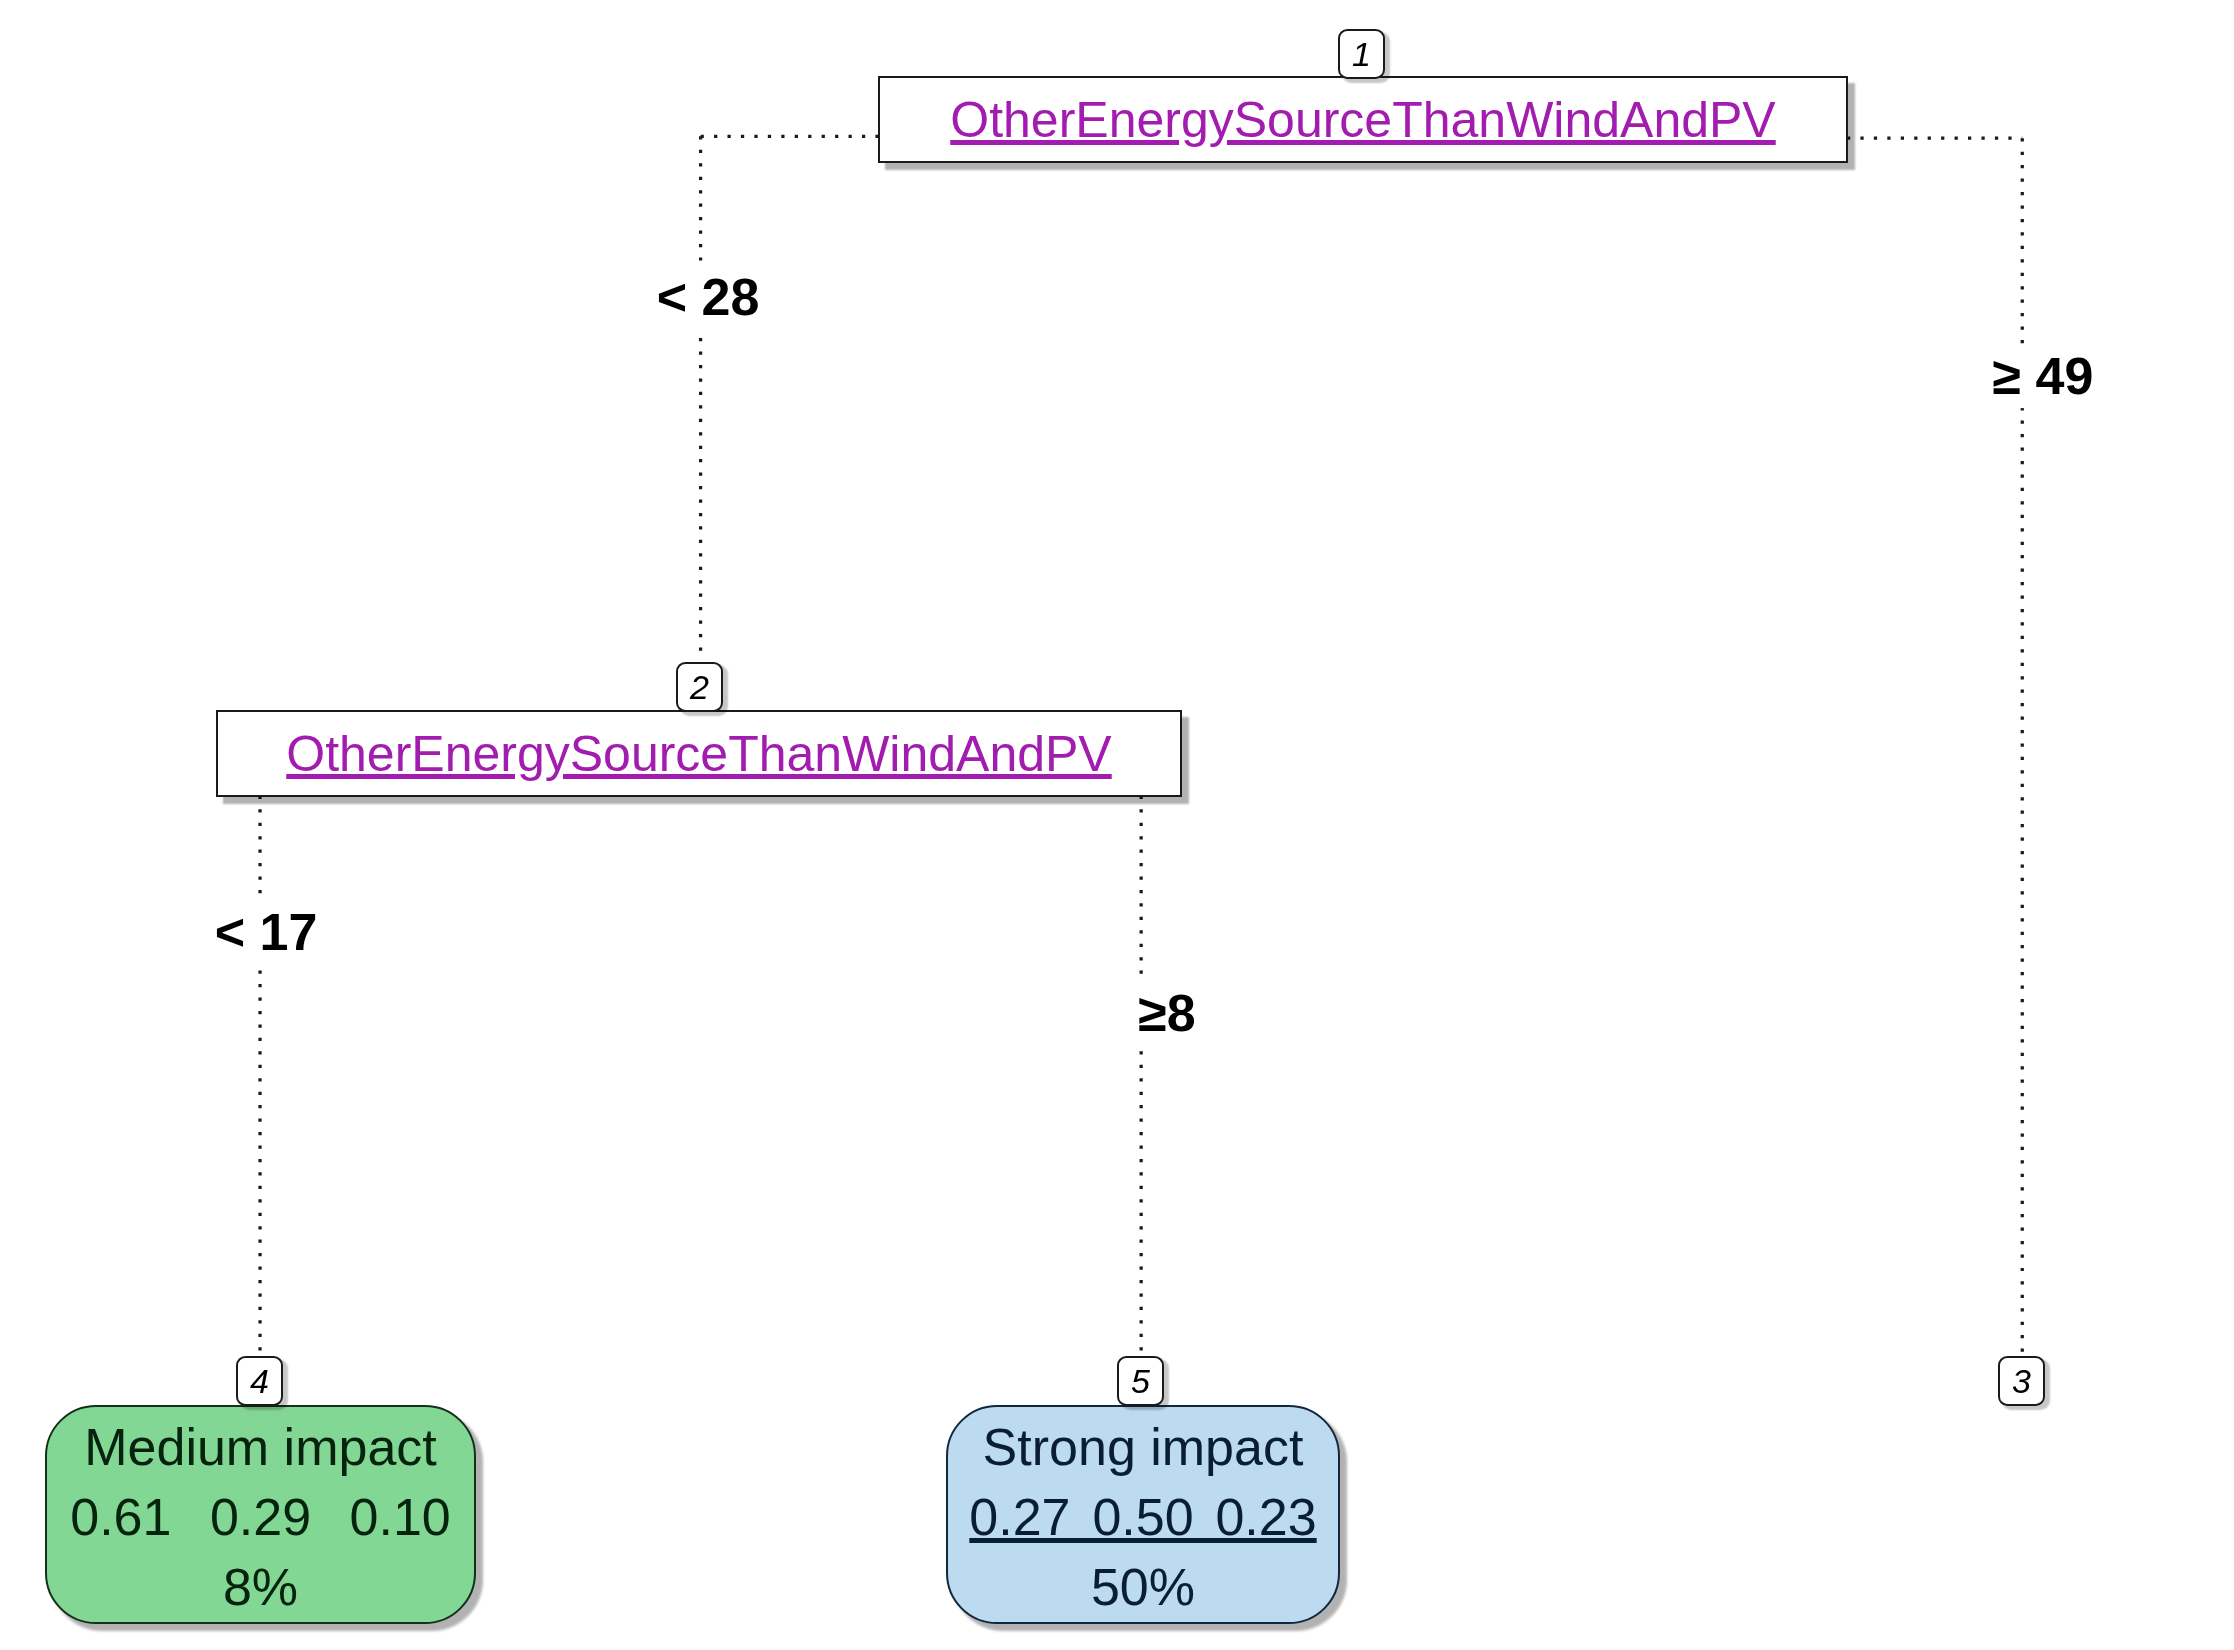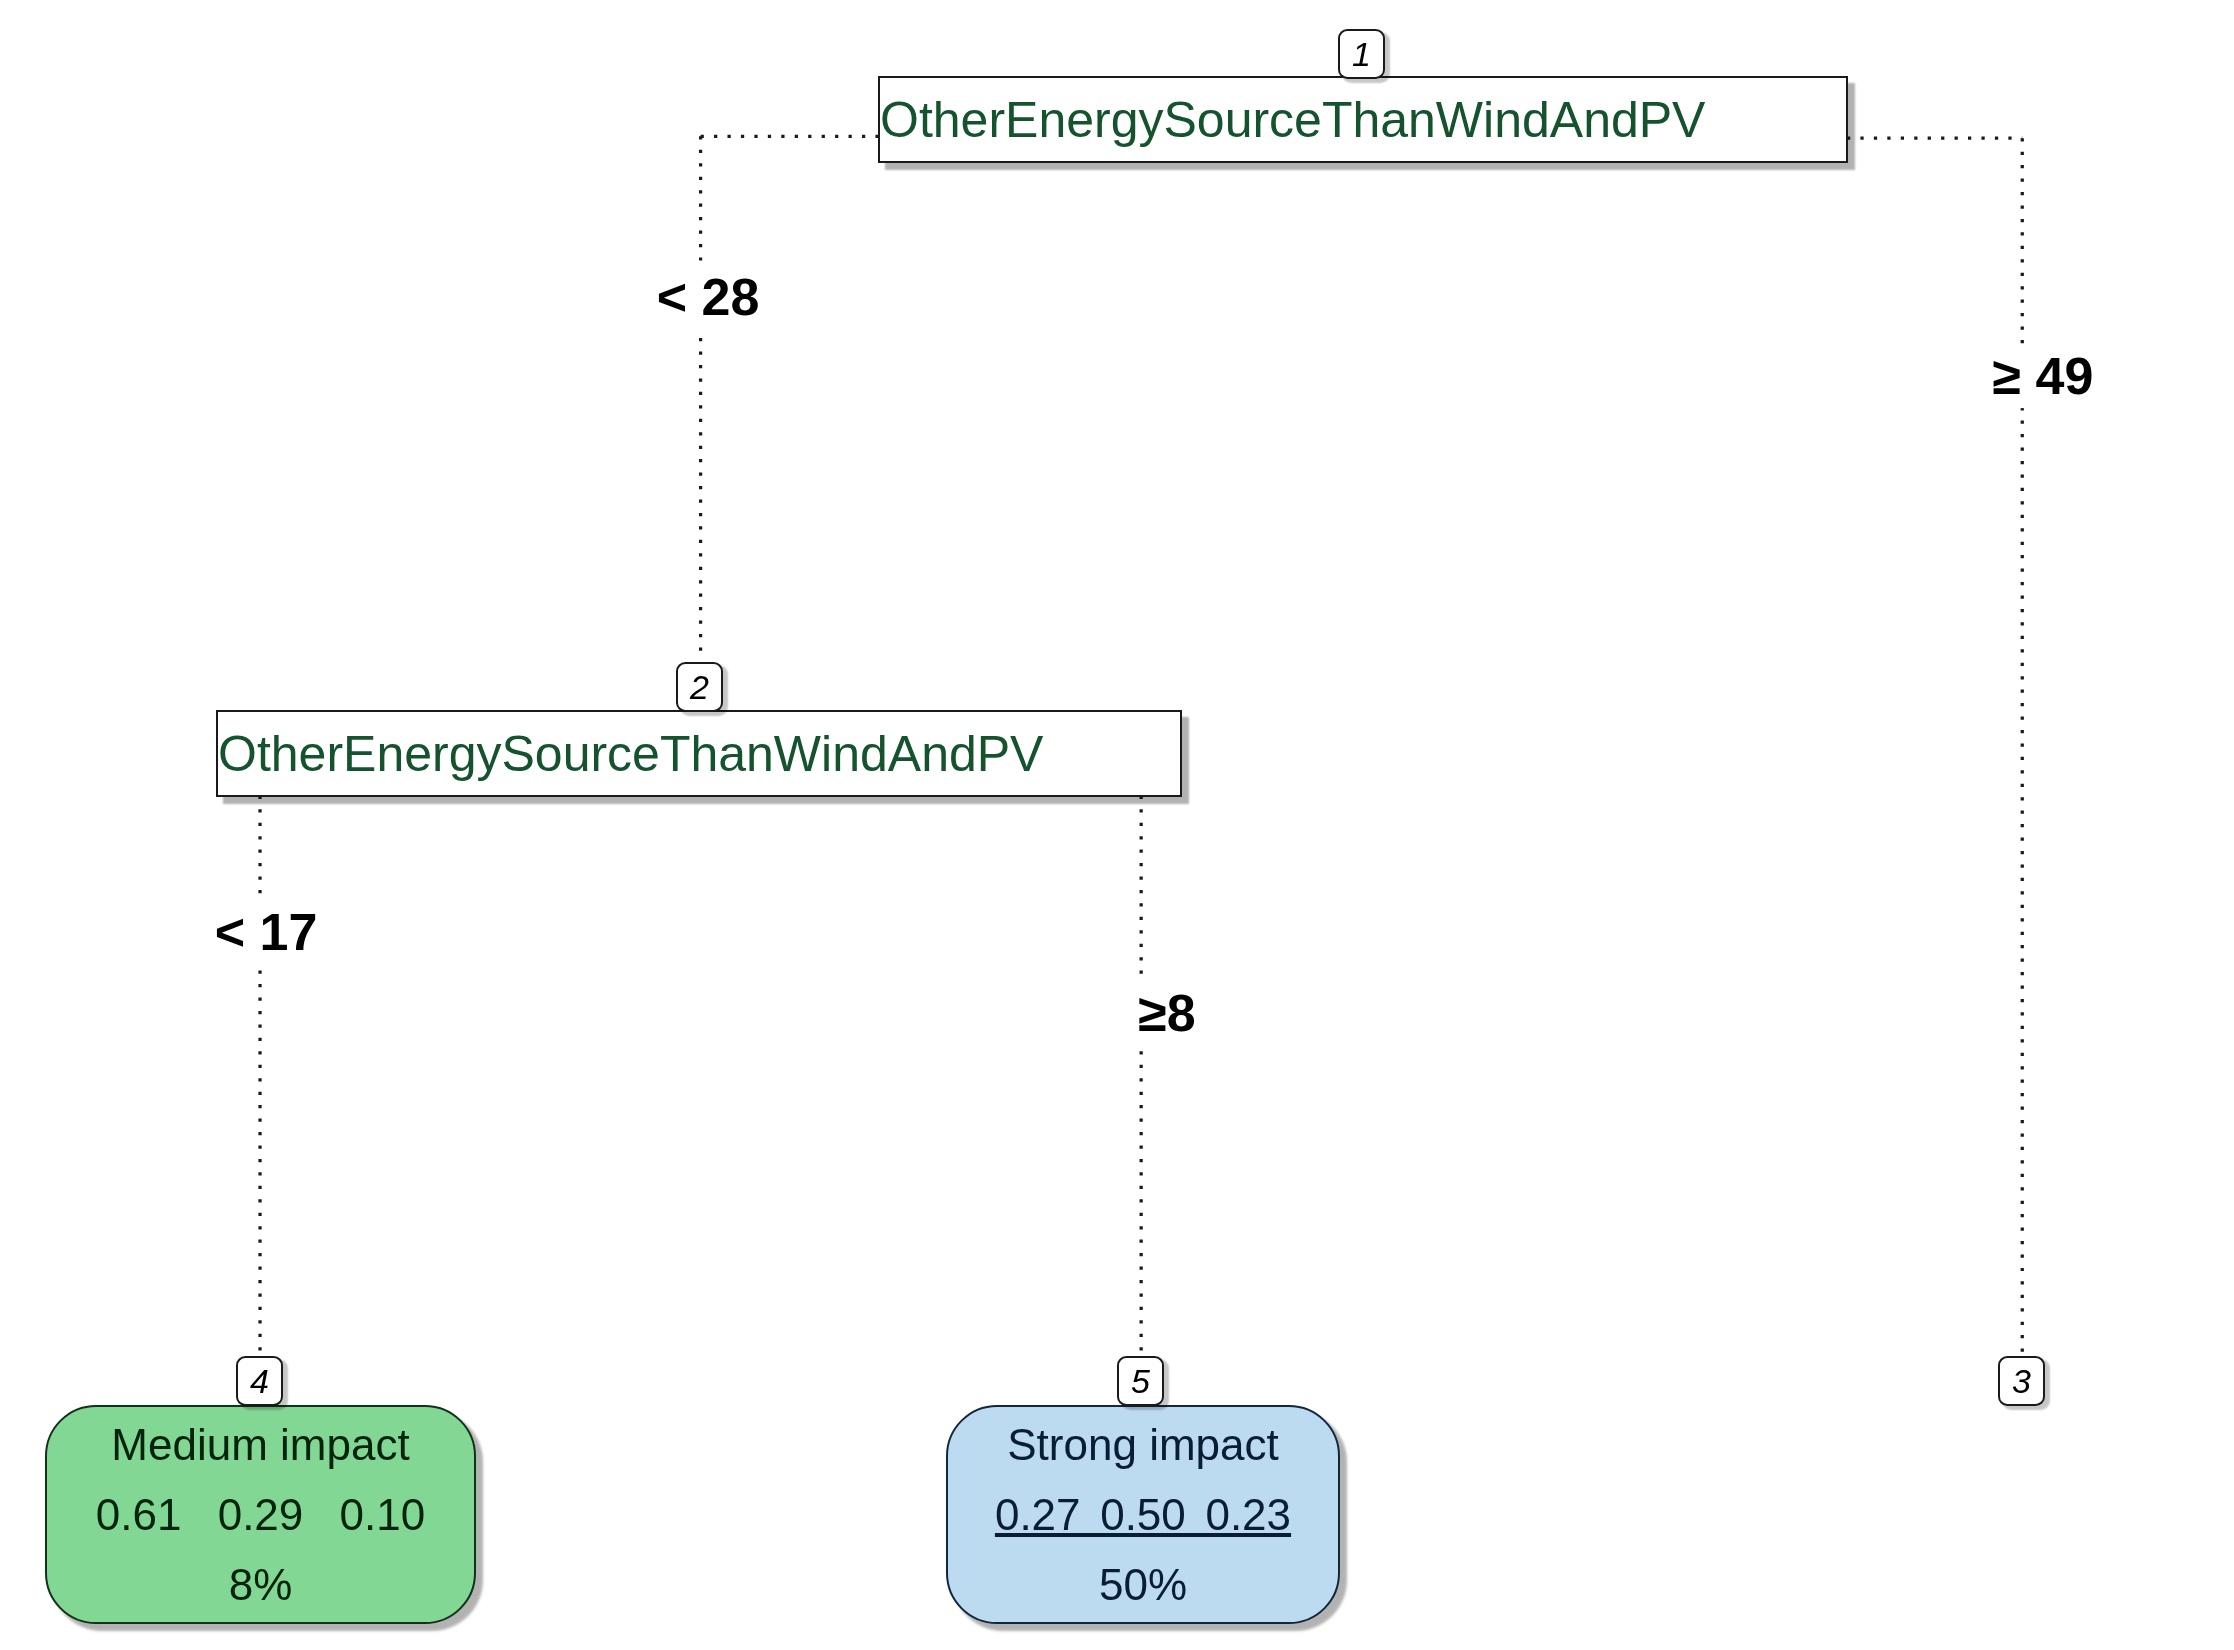--- a/index.html
+++ b/index.html
@@ -18,25 +18,26 @@
     width: 2235px; height: 1650px;
     z-index: 1;
   }
   .split-node {
     position: absolute;
     background: #ffffff;
     border: 2.8px solid #1a1a1a;
     box-shadow: 6.5px 6.5px 1.9px rgba(0,0,0,0.30);
     display: flex;
     align-items: center;
-    justify-content: flex-start;
+    justify-content: center;
     font-size: 50px;
-    color: #14532d;
+    color: #a21caf;
     white-space: nowrap;
     z-index: 2;
+    text-decoration: underline;
   }
   #node1 { left: 878px; top: 76px;  width: 966px; height: 83px; }
   #node2 { left: 216px; top: 710px; width: 962px; height: 83px; }
 
   .badge {
     position: absolute;
     width: 43px;
     height: 46px;
     background: #ffffff;
     border: 2.8px solid #1a1a1a;
@@ -58,24 +59,24 @@
 
   .leaf {
     position: absolute;
     top: 1405px;
     height: 215px;
     border-radius: 51px;
     border: 2.8px solid #1a1a1a;
     box-shadow: 6.5px 6.5px 2.8px rgba(0,0,0,0.30);
     display: flex;
     flex-direction: column;
-    justify-content: center;
+    justify-content: flex-end;
     align-items: center;
     text-align: center;
-    font-size: 44px;
+    font-size: 52px;
     line-height: 70px;
     z-index: 2;
     white-space: nowrap;
   }
   #leaf4 { left: 45px;   width: 427px; border-color: #143018; color: #06230d; }
   #leaf4 .leaf-values { word-spacing: 24px; }
   #leaf5 { left: 946px; width: 390px; border-color: #13273c; color: #0a1e33; }
   #leaf5 .leaf-values { word-spacing: 7.4px; text-decoration: underline; }
   #leaf3 { left: 1839px; width: 364px; border-color: #33200a; color: #271503; }
   #leaf3 .leaf-values { word-spacing: 1.9px; }

